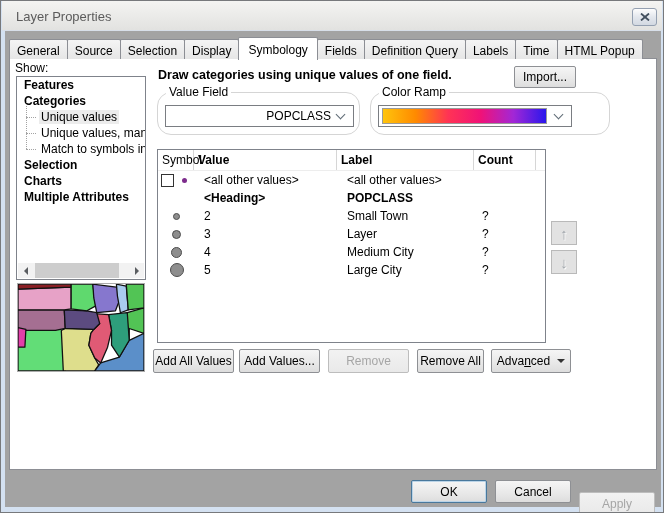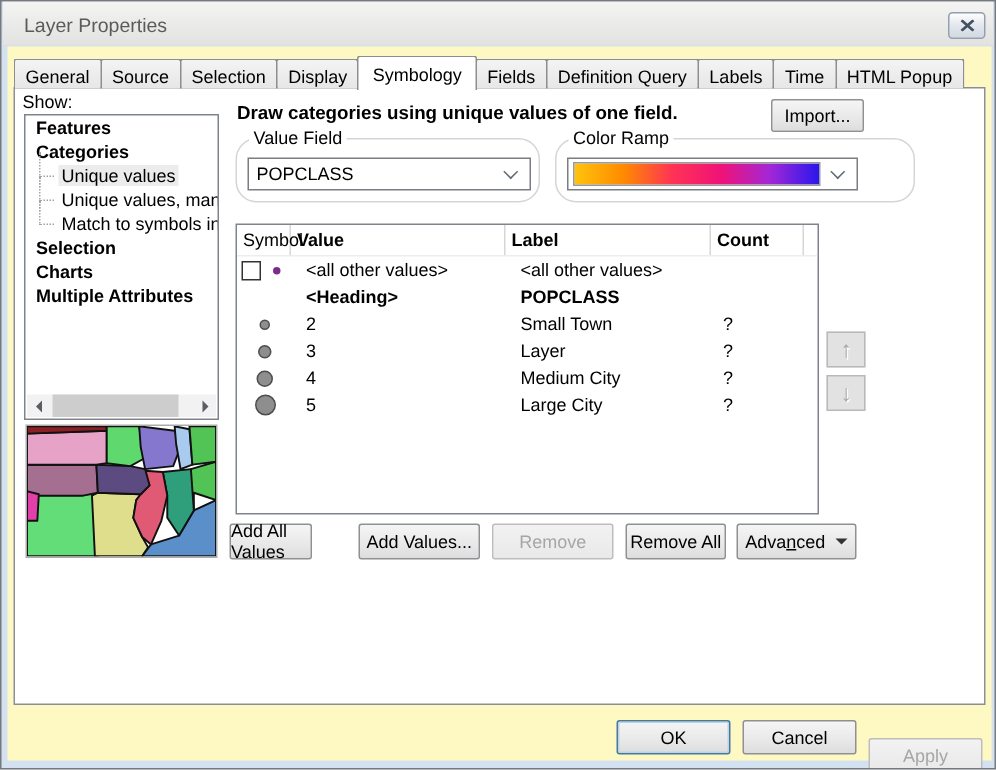--- a/index.html
+++ b/index.html
@@ -9,20 +9,21 @@
     color: #000;
     background: #fff;
     -webkit-font-smoothing: antialiased;
   }
   .dialog {
     position: relative;
     width: 664px; height: 513px;
     background: #D4E1F1;
     border: 1px solid #77797C;
     overflow: hidden;
+    text-align: right;
   }
   
   .titlebar {
     position: absolute; left: 1px; top: 0; right: 1px; height: 30px;
     background: linear-gradient(#F4F4F2 0%, #EAEAE8 55%, #E2E2E0 100%);
     border-bottom: 1px solid #D8DFE9;
   }
   .title-text {
     position: absolute; left: 14px; top: 8px;
     font-size: 13px; color: #5B5B5B;
@@ -30,21 +31,21 @@
   .close-btn {
     position: absolute; left: 630px; top: 7px; width: 25px; height: 18px;
     background: linear-gradient(#FDFDFD, #E3E7ED 50%, #D3D9E2);
     border: 1px solid #94A0B1; border-radius: 3px;
     display: flex; align-items: center; justify-content: center;
     cursor: default;
   }
   
   .content {
     position: absolute; left: 4px; top: 30px; width: 656px; height: 476px;
-    background: #fef9c3;
+    background: #a3a3a3;
   }
   
   .tabstrip {
     position: absolute; left: 4px; top: 5px; right: 4px; height: 23px;
     display: flex; align-items: flex-end; z-index: 3;
   }
   .tab {
     height: 20px; padding: 2px 7px 0 7px;
     background: linear-gradient(#F4F4F4, #E6E6E6);
     border: 1px solid #8C8E94; border-bottom: none;
@@ -170,21 +171,21 @@
     position: absolute; width: 26px; height: 24px;
     background: #E2E2E2; border: 1px solid #B9B9B9;
     display: flex; align-items: center; justify-content: center;
     font-size: 15px; font-weight: bold; color: #A4A9AE;
     text-shadow: 1px 1px 0 #fff;
   }
   .move-up { left: 541px; top: 162px; }
   .move-down { left: 541px; top: 191px; }
   
   .act-btn { top: 290px; height: 24px; }
-  .b-addall  { left: 143px; width: 55px; }
+  .b-addall  { left: 143px; width: 81px; }
   .b-addval  { left: 229px; width: 81px; }
   .b-remove  { left: 318px; width: 81px; }
   .b-removeall { left: 407px; width: 67px; }
   .b-advanced { left: 481px; width: 80px; }
   .b-advanced .mn { text-decoration: underline; }
   .drop-arrow {
     width: 0; height: 0; margin-left: 7px;
     border: 4px solid transparent; border-top-color: #333; border-bottom-width: 0;
   }
   

